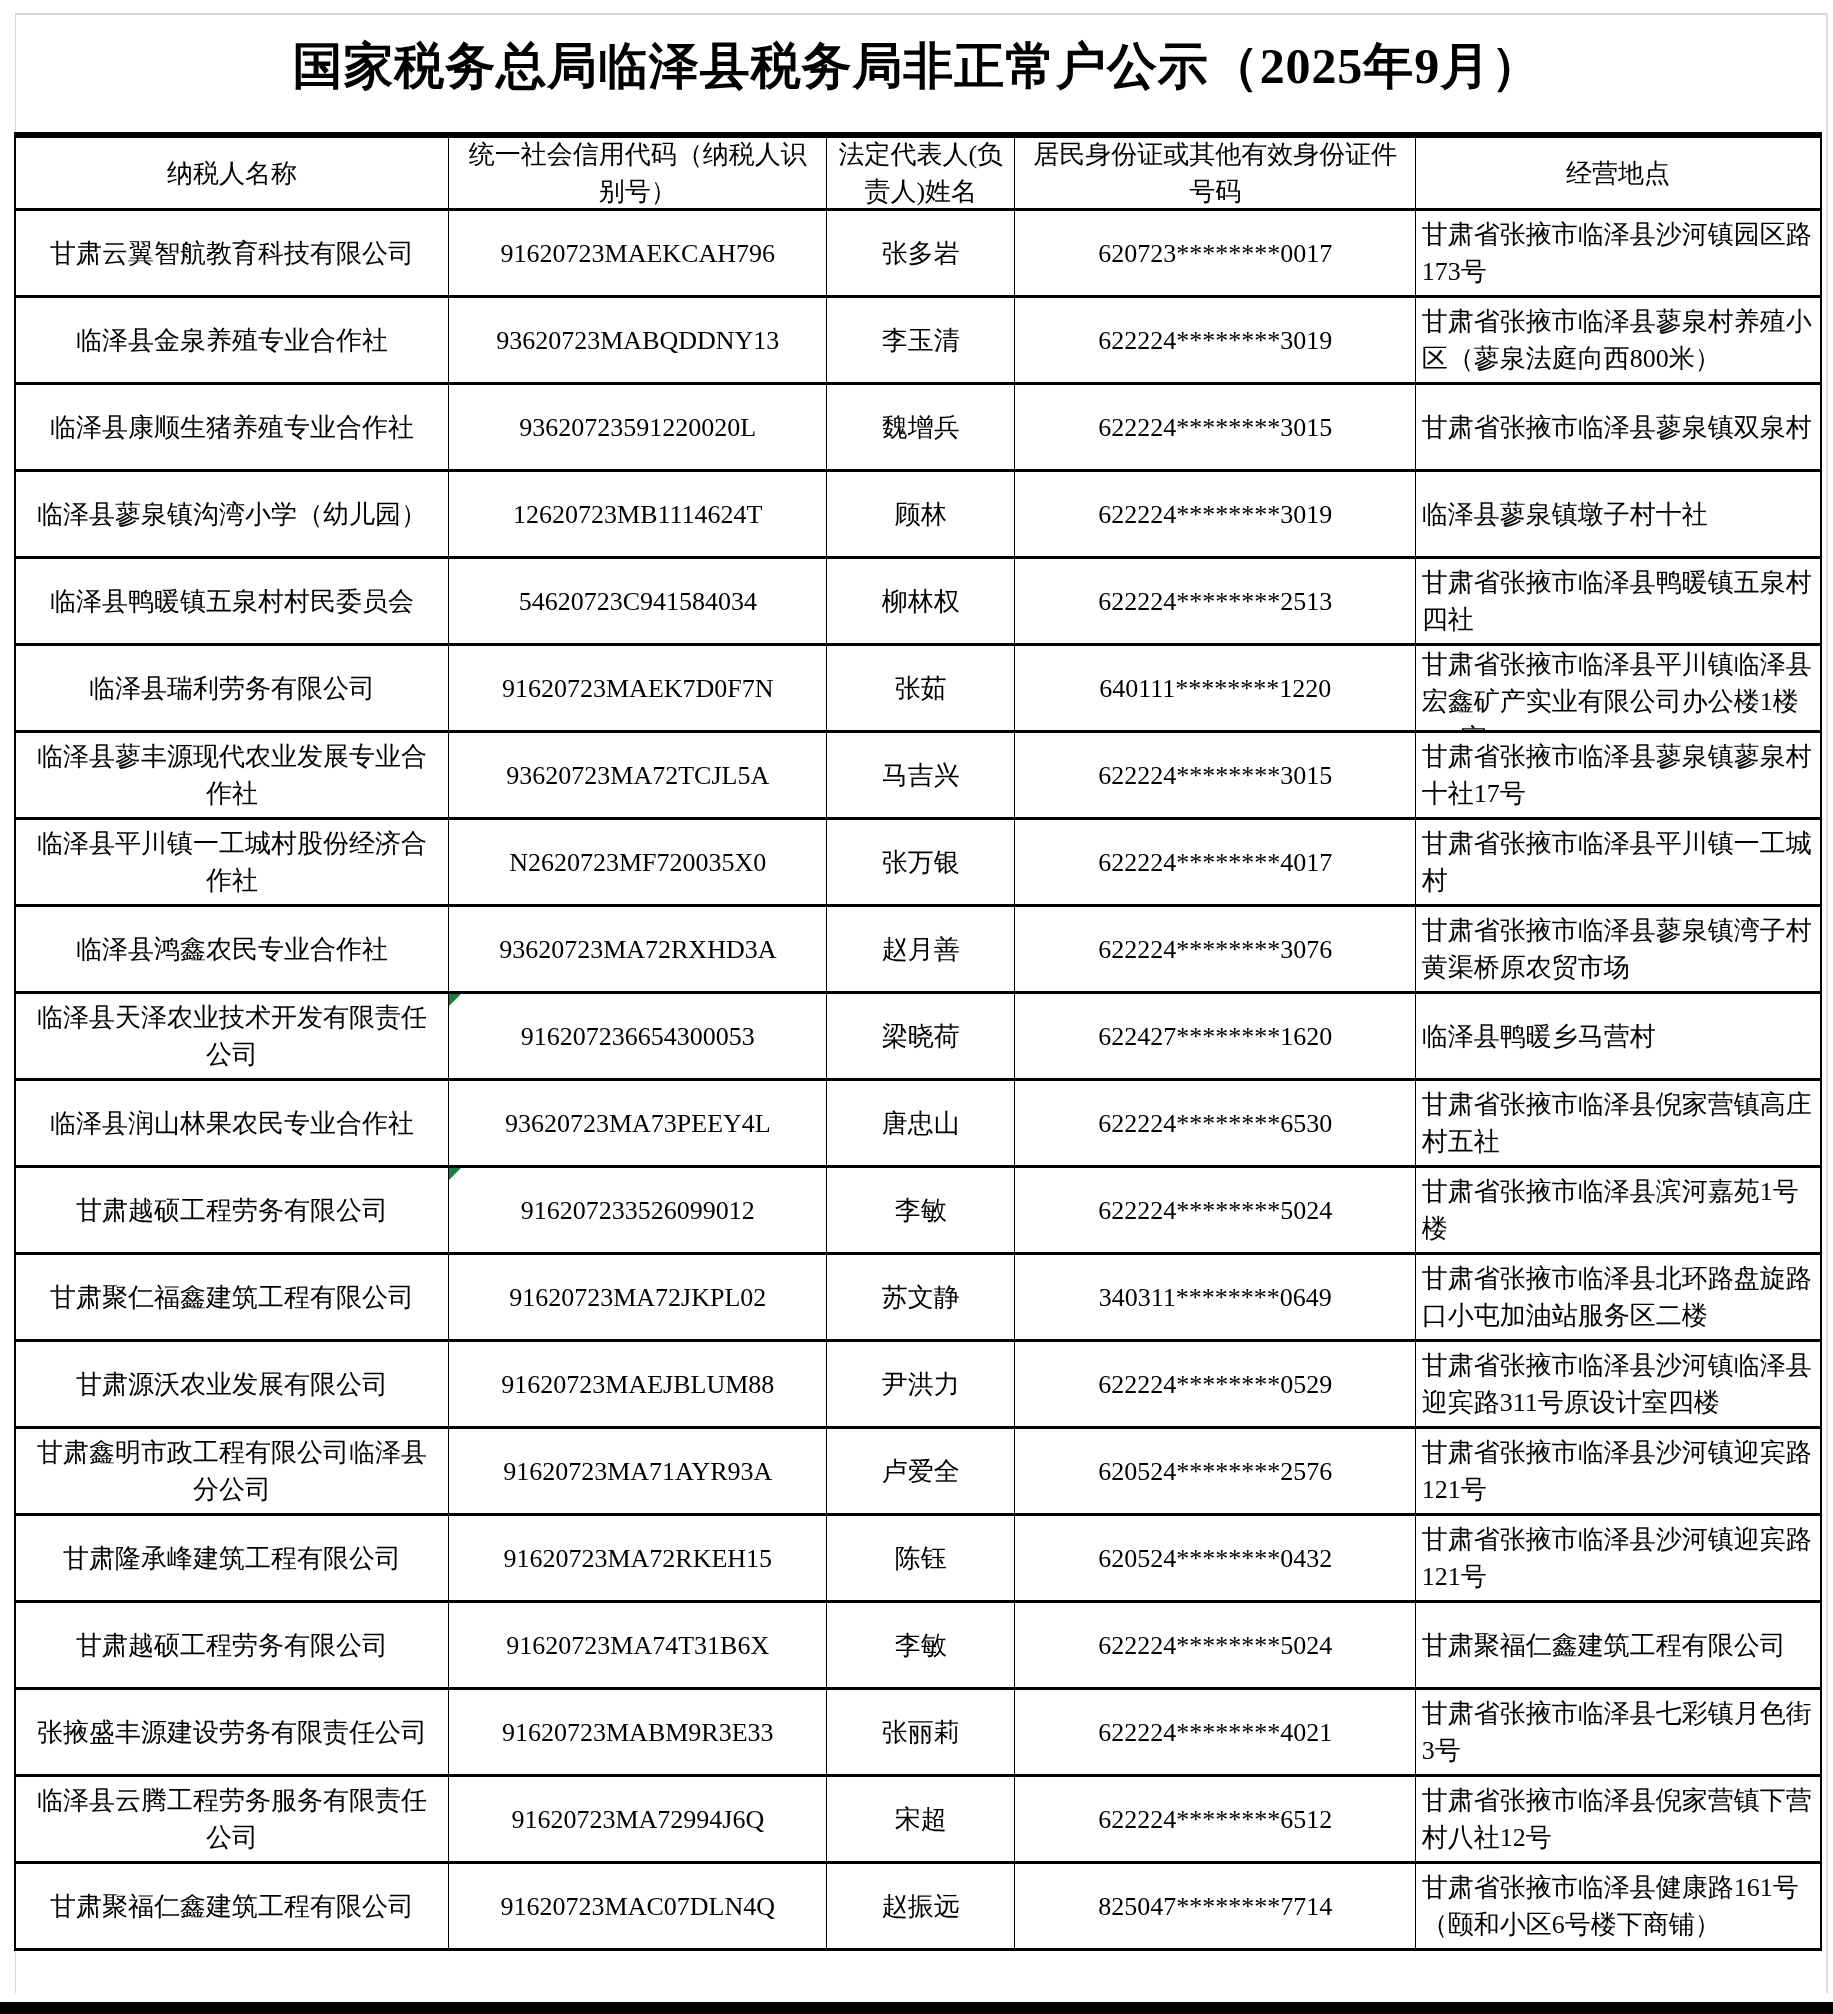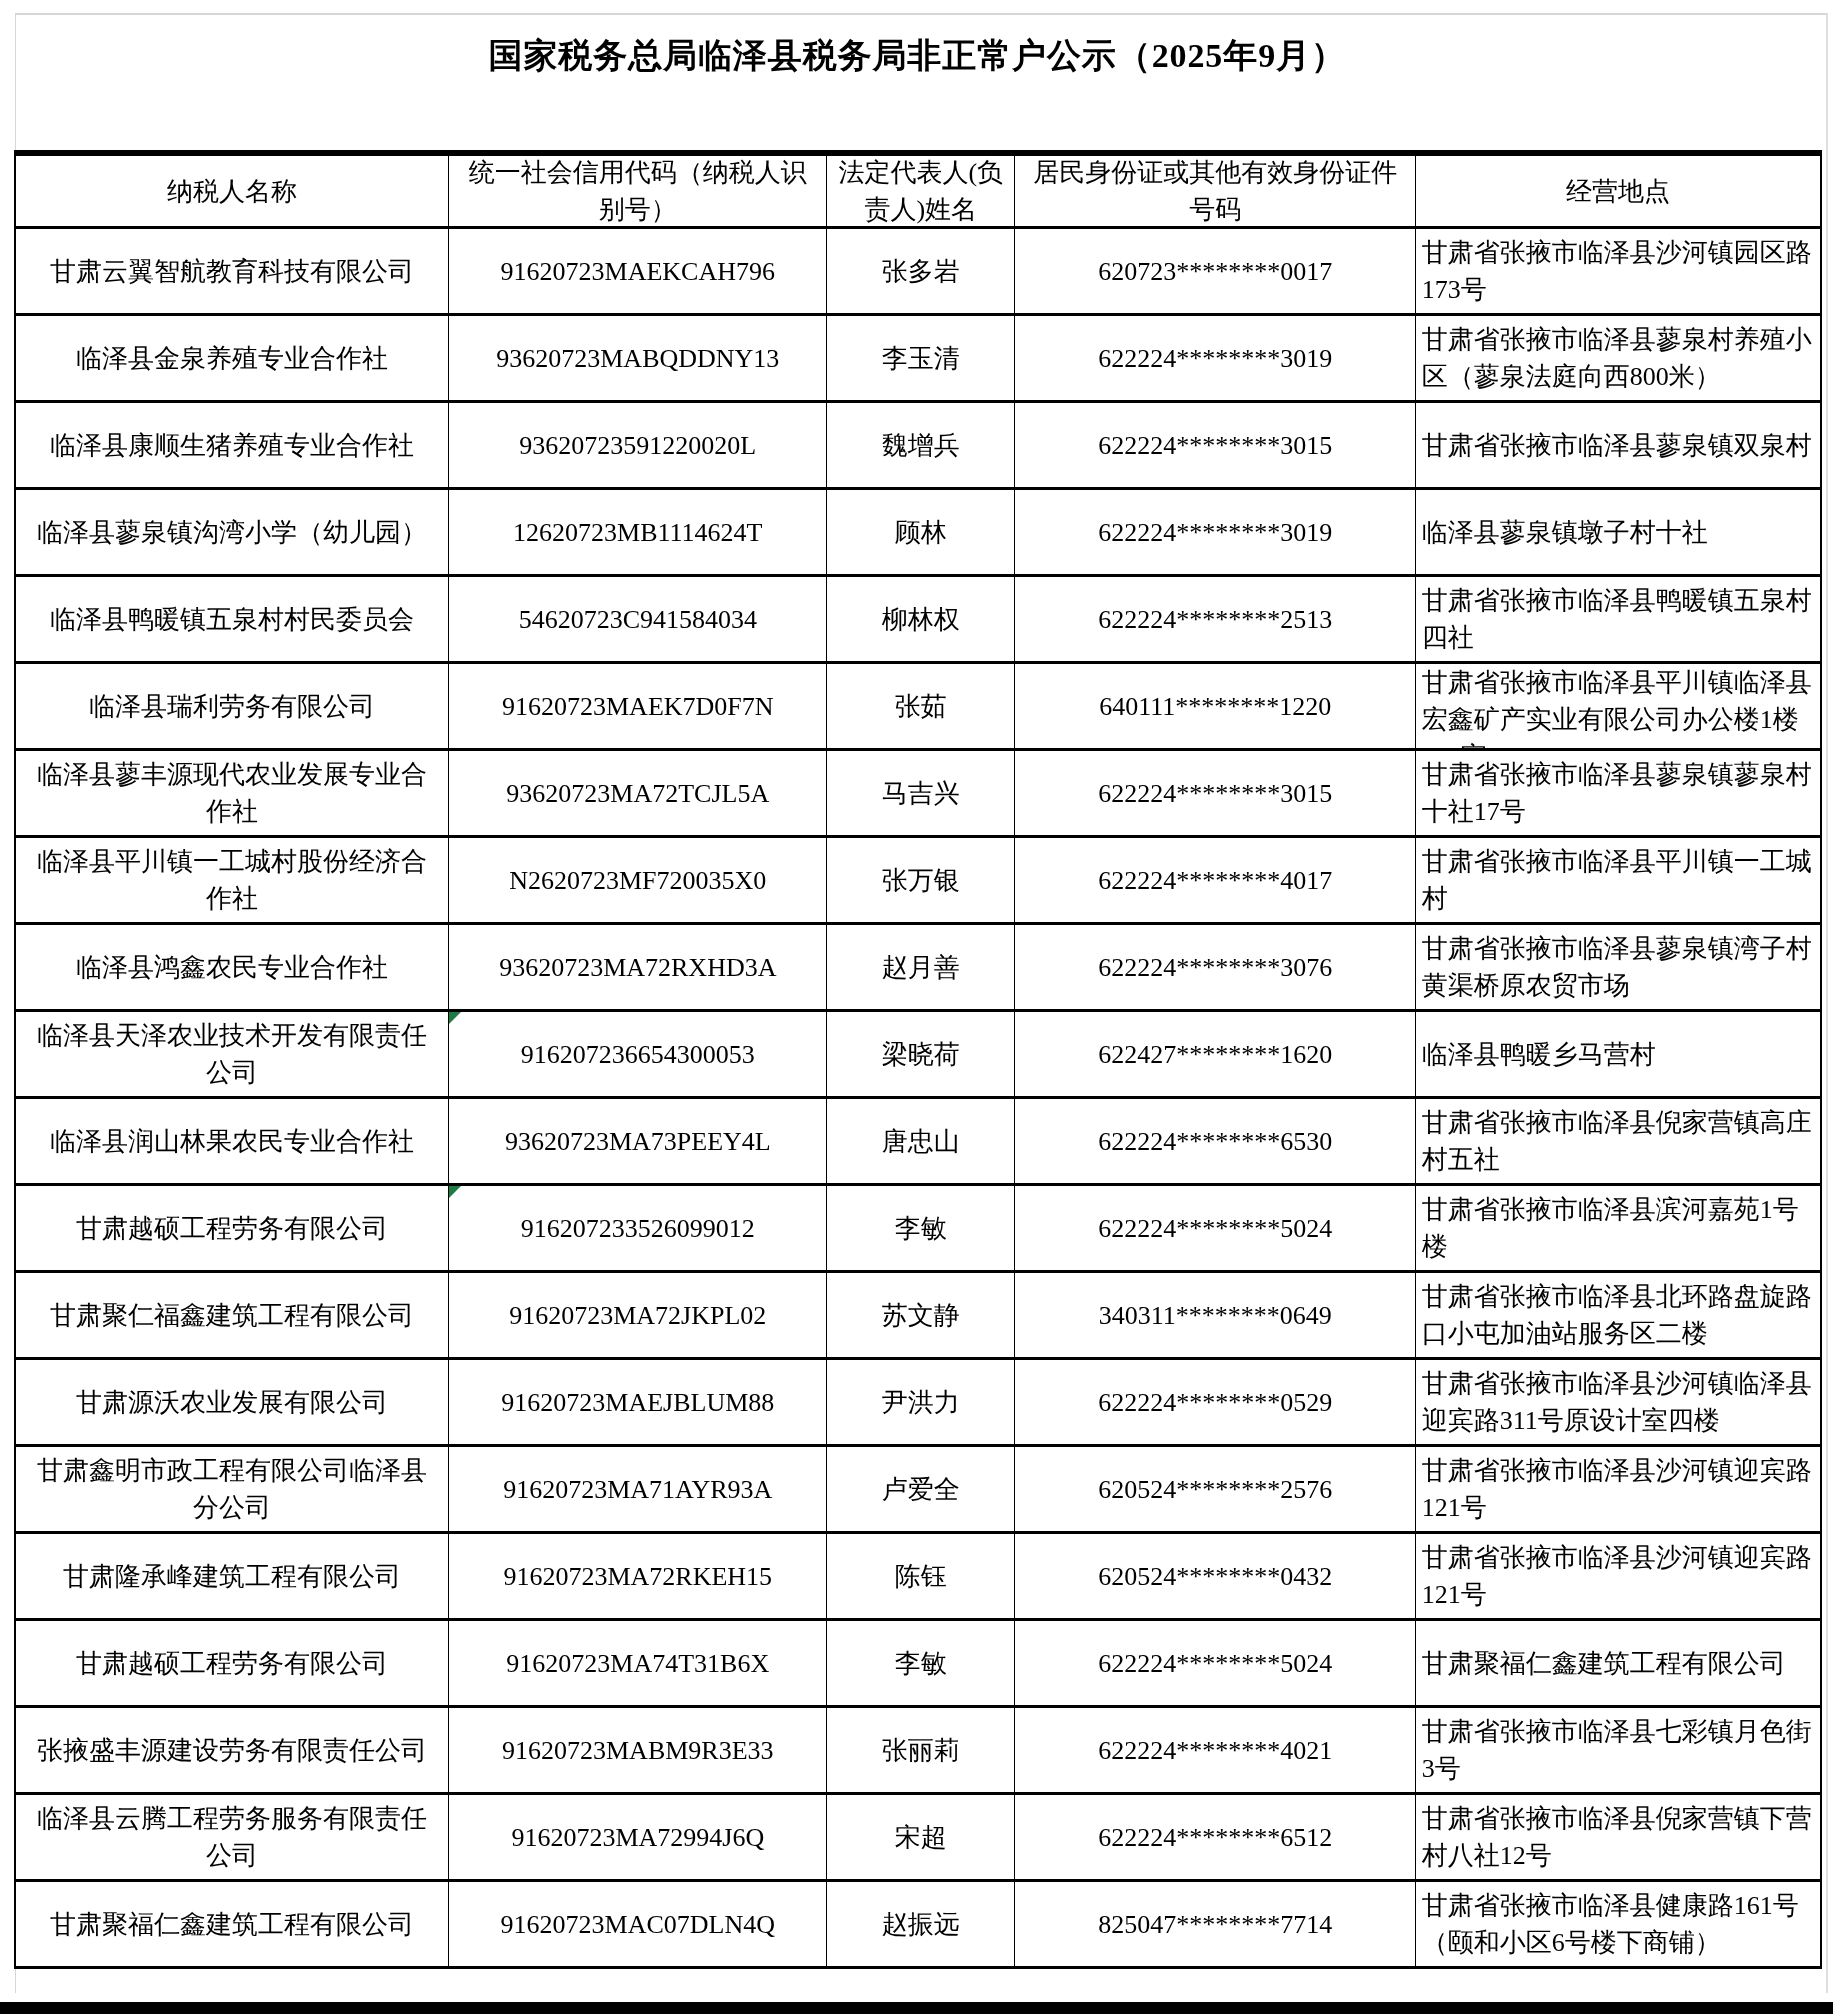--- a/index.html
+++ b/index.html
@@ -11,26 +11,26 @@
     color:#000;
     overflow:hidden;
   }
   
   .gridline-top{position:absolute;left:15.6px;top:13px;width:1812px;height:1.8px;background:#d6d6d6;}
   .gridline-left{position:absolute;left:14.7px;top:13px;width:1.8px;height:1980px;background:#d6d6d6;}
   .gridline-right{position:absolute;left:1826px;top:13px;width:1.8px;height:1980px;background:#dedede;}
 
   .title{
     position:absolute;left:14.7px;top:33px;width:1805px;
-    text-align:center;font-size:34px;font-weight:bold;
+    text-align:center;font-size:50px;font-weight:bold;
     letter-spacing:0.9px;white-space:nowrap;
   }
 
   table.tbl{
-    position:absolute;left:13.8px;top:150px;
+    position:absolute;left:13.8px;top:132px;
     width:1807px;table-layout:fixed;
     border-collapse:collapse;background:#ffffff;
     border:2.8px solid #000;border-top:6.4px solid #000;
   }
   col.c1{width:434px;} col.c2{width:378px;} col.c3{width:188px;}
   col.c4{width:401px;} col.c5{width:405px;}
 
   th,td{
     border:1.8px solid #000;
     border-top:3.7px solid #000;border-bottom:3.7px solid #000;

